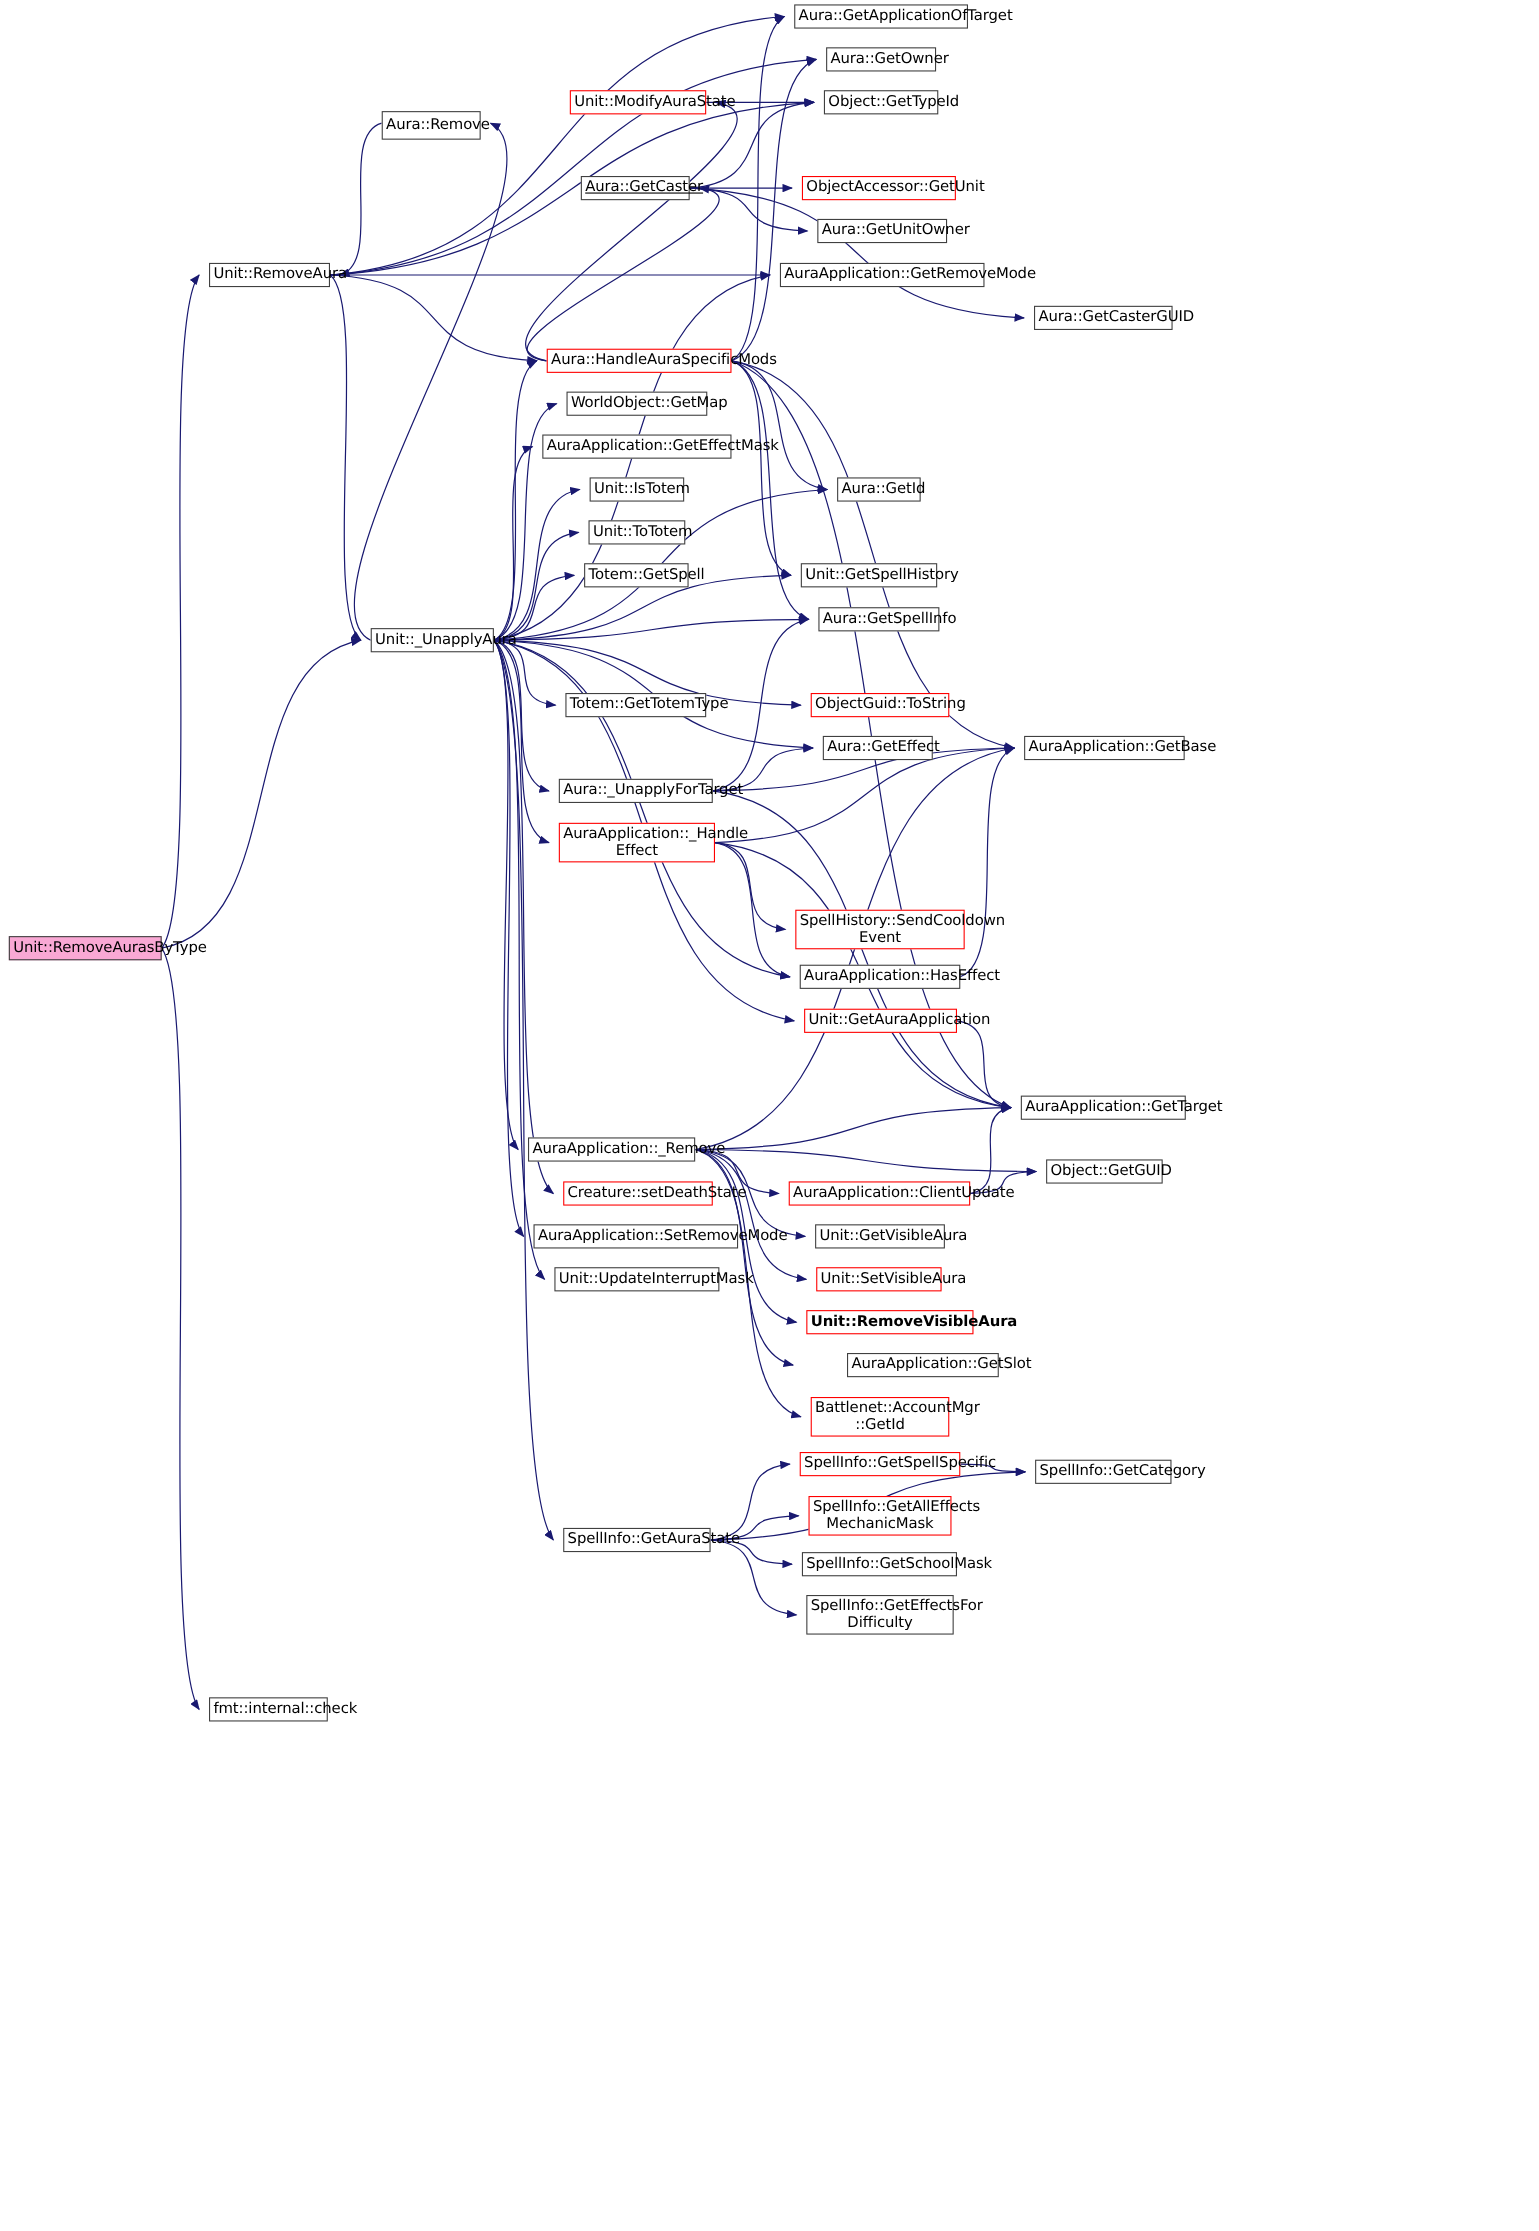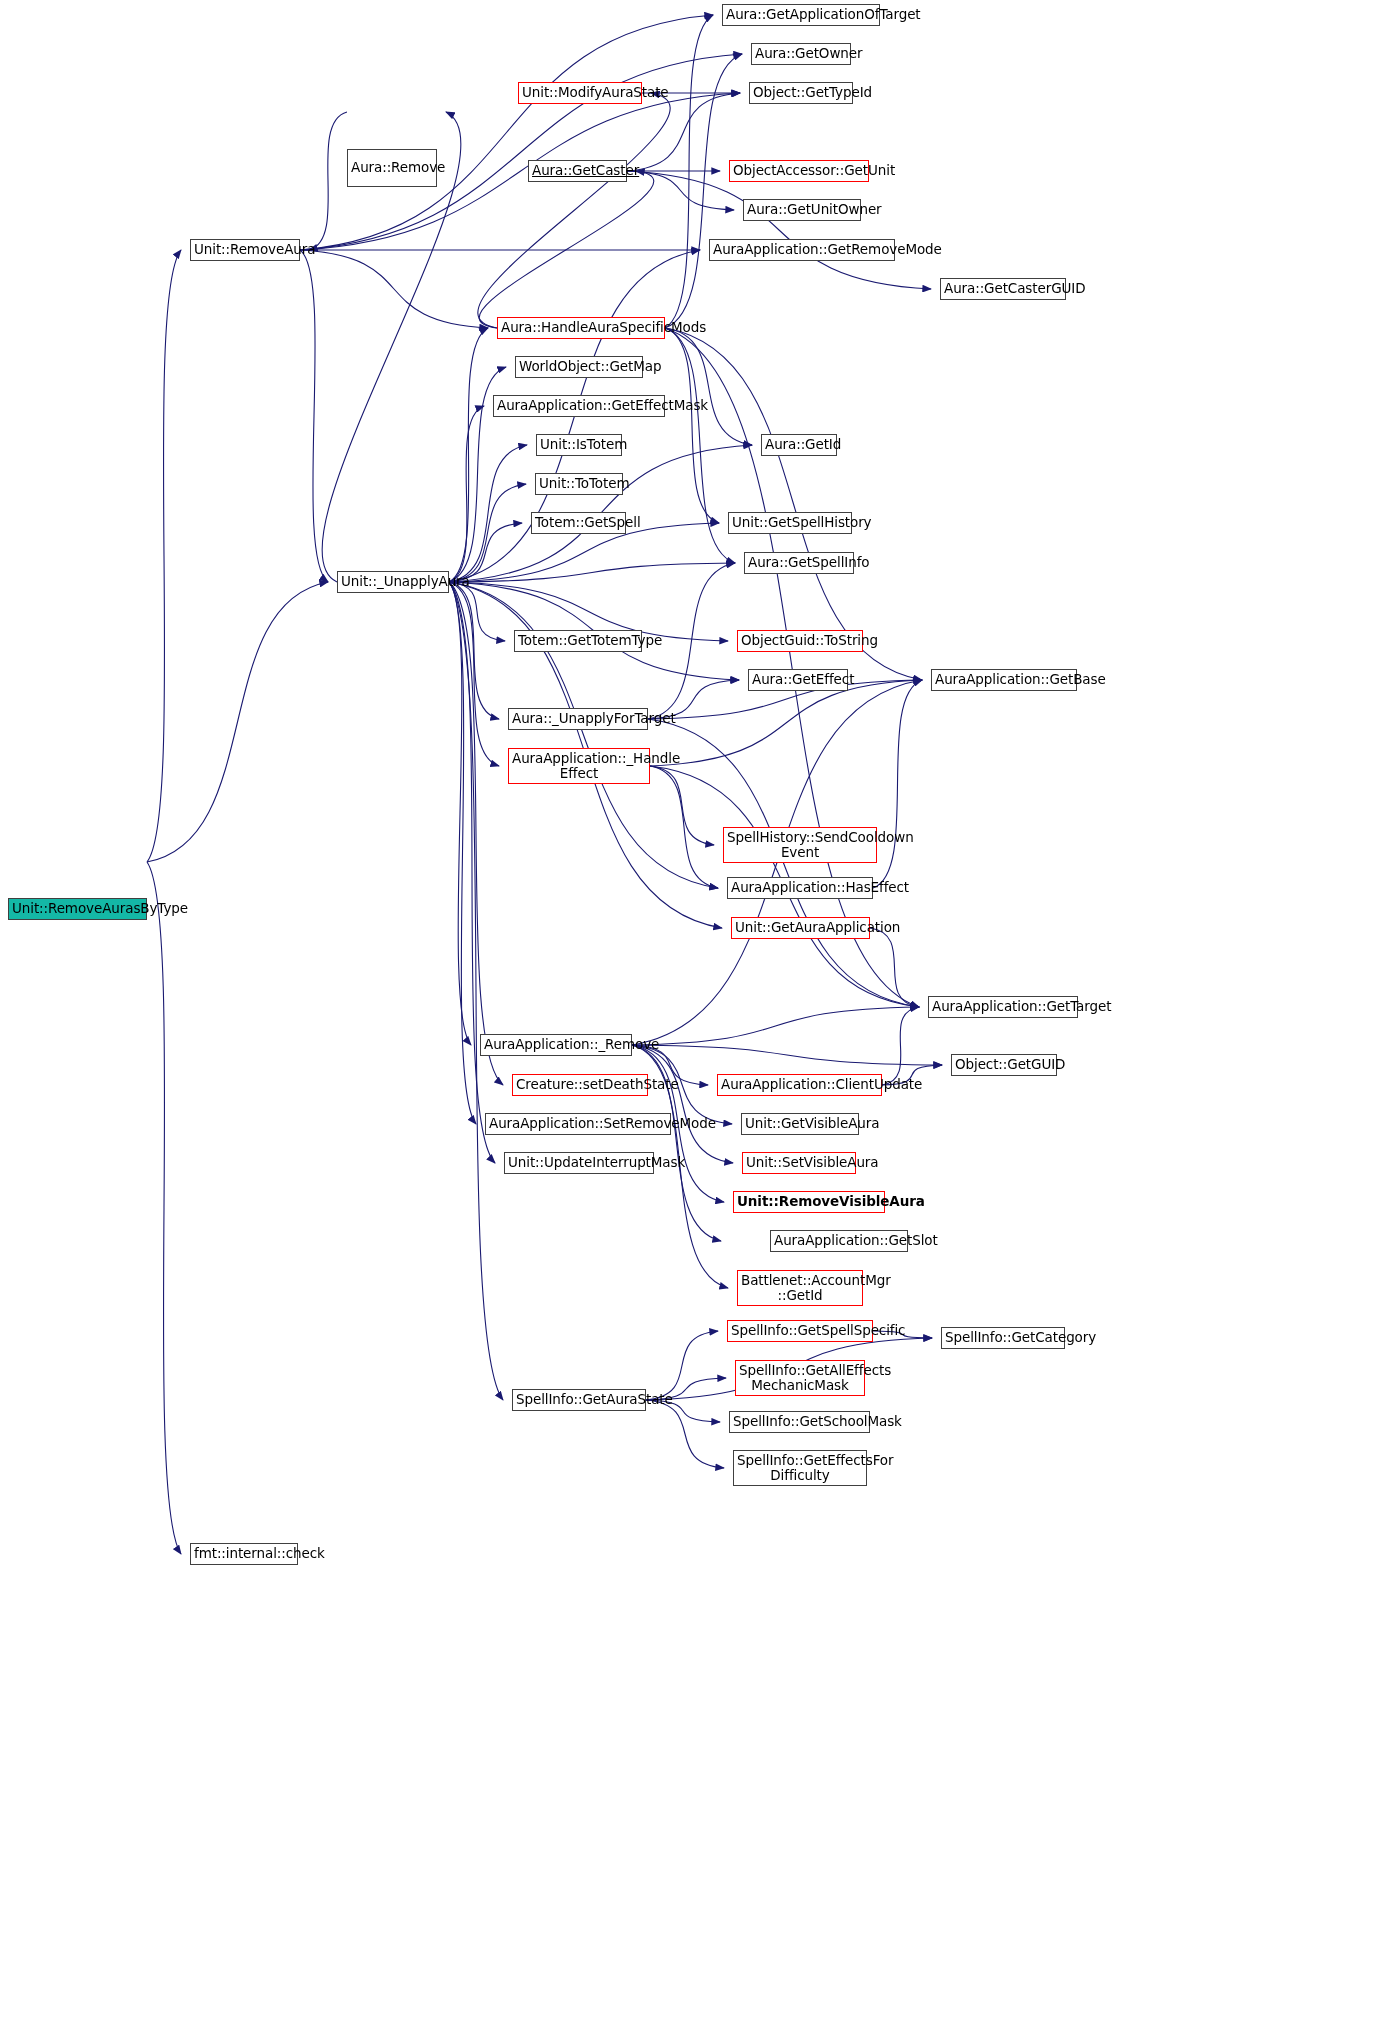--- a/index.html
+++ b/index.html
@@ -4,21 +4,21 @@
 <style>
   html,body{margin:0;padding:0;background:#ffffff;}
   body{font-family:"DejaVu Sans","Liberation Sans",sans-serif;}
   #graph{position:relative;width:1399px;height:2028px;background:#fff;overflow:hidden;}
   svg.edges{position:absolute;left:0;top:0;width:1399px;height:2028px;overflow:visible;}
   .node{position:absolute;box-sizing:border-box;background:#ffffff;
         border:1px solid #404040;display:flex;align-items:center;justify-content:center;
         text-align:center;line-height:1.12;color:#000;font-size:13.5px;
         letter-spacing:-0.1px;white-space:pre-line;padding:0 3px;}
   .node.red{border-color:#ff0000;}
-  .node.root{background:#14b8a6;border-color:#404040;margin-top:47px;}
+  .node.root{background:#f9a8d4;border-color:#404040;}
   .node span{display:block;width:100%;}
 </style>
 </head>
 <body>
 
 <div id="graph">
   <svg class="edges" viewBox="0 0 1399 2028">
     <defs>
       <marker id="ah" viewBox="0 0 10 8" refX="9" refY="4" markerWidth="9" markerHeight="7" orient="auto">
         <path d="M0,0 L10,4 L0,8 z" fill="#191970"></path>
@@ -100,21 +100,21 @@
         <path d="M870,928 C916.95,934.32 872.05,1000.68 919,1007" marker-end="url(#ah)"></path>
         <path d="M873,888 C919.95,871.36 875.05,696.64 922,680" marker-end="url(#ah)"></path>
       </g>
   </svg>
   <div id="node-layer">
       <div class="node root" style="left: 8px; top: 851px; width: 139px; height: 22px;"><span>Unit::RemoveAurasByType</span></div>
       <div class="node" style="left: 722px; top: 4px; width: 158px; height: 22px;"><span>Aura::GetApplicationOfTarget</span></div>
       <div class="node" style="left: 751px; top: 43px; width: 100px; height: 22px;"><span>Aura::GetOwner</span></div>
       <div class="node red" style="left: 518px; top: 82px; width: 124px; height: 22px;"><span>Unit::ModifyAuraState</span></div>
       <div class="node" style="left: 749px; top: 82px; width: 104px; height: 22px;"><span>Object::GetTypeId</span></div>
-      <div class="node" style="left: 347px; top: 101px; width: 90px; height: 38px; margin-top: 48px;"><span>Aura::Remove</span></div>
+      <div class="node" style="left: 347px; top: 101px; width: 90px; height: 26px;"><span>Aura::Remove</span></div>
       <div class="node" style="left: 528px; top: 160px; width: 99px; height: 22px; text-decoration: underline;"><span>Aura::GetCaster</span></div>
       <div class="node red" style="left: 729px; top: 160px; width: 140px; height: 22px;"><span>ObjectAccessor::GetUnit</span></div>
       <div class="node" style="left: 743px; top: 199px; width: 118px; height: 22px;"><span>Aura::GetUnitOwner</span></div>
       <div class="node" style="left: 190px; top: 239px; width: 110px; height: 22px;"><span>Unit::RemoveAura</span></div>
       <div class="node" style="left: 709px; top: 239px; width: 186px; height: 22px;"><span>AuraApplication::GetRemoveMode</span></div>
       <div class="node" style="left: 940px; top: 278px; width: 126px; height: 22px;"><span>Aura::GetCasterGUID</span></div>
       <div class="node red" style="left: 497px; top: 317px; width: 168px; height: 22px;"><span>Aura::HandleAuraSpecificMods</span></div>
       <div class="node" style="left: 515px; top: 356px; width: 128px; height: 22px;"><span>WorldObject::GetMap</span></div>
       <div class="node" style="left: 493px; top: 395px; width: 172px; height: 22px;"><span>AuraApplication::GetEffectMask</span></div>
       <div class="node" style="left: 536px; top: 434px; width: 86px; height: 22px;"><span>Unit::IsTotem</span></div>

